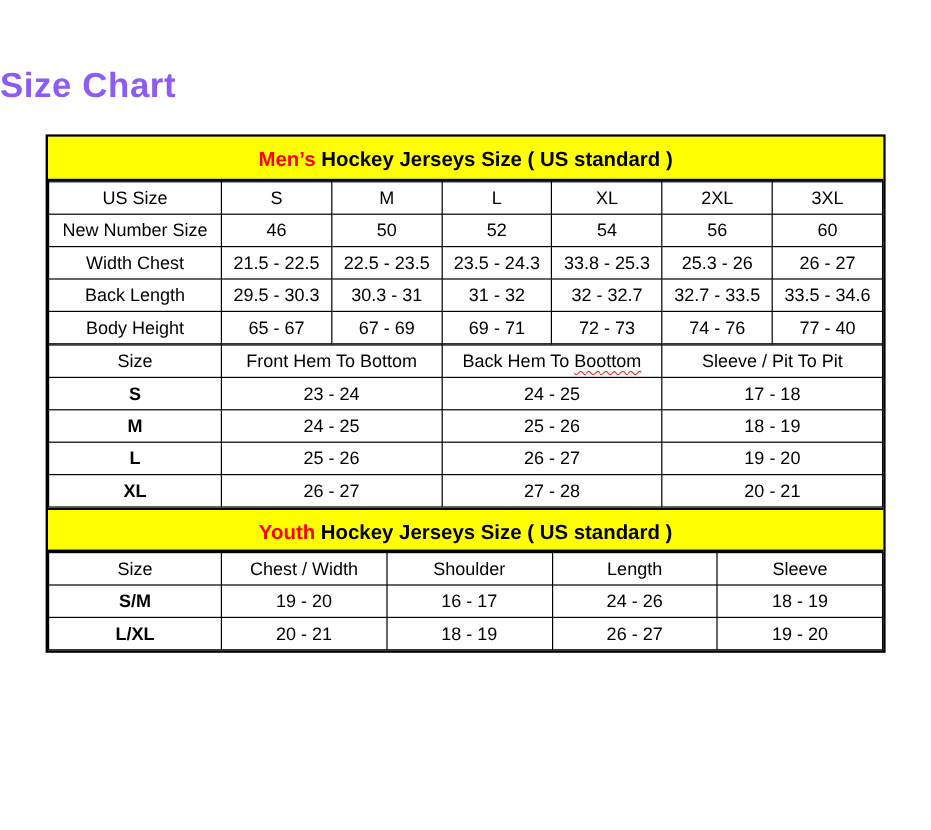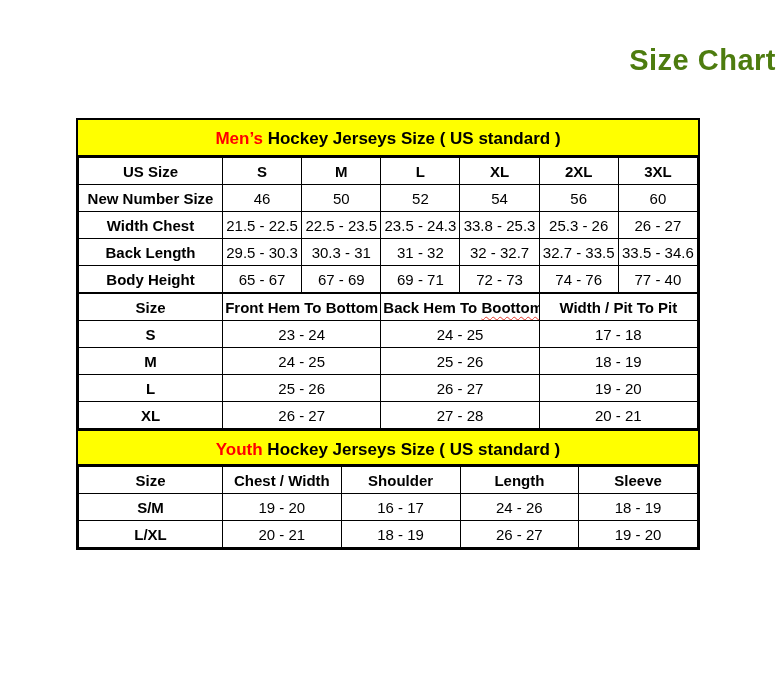--- a/index.html
+++ b/index.html
@@ -5,31 +5,31 @@
   * { box-sizing: border-box; }
   html, body {
     margin: 0; padding: 0;
     width: 776px; height: 692px;
     background: #ffffff;
     font-family: "Liberation Sans", sans-serif;
     color: #000000;
   }
   .page-title {
     margin: 0;
-    padding-top: 42px;
-    text-align: right;
+    padding-top: 54px;
+    text-align: left;
     font-size: 29px;
     line-height: 36px;
     font-weight: bold;
-    color: #4d7c0f;
+    color: #8b5cf6;
     letter-spacing: 0.5px;
   }
   .size-chart {
-    width: 624px;
-    margin: 40px auto 0 auto;
+    width: 700px;
+    margin: 22px auto 0 auto;
     border: 2px solid #000000;
   }
   .band {
     height: 37px;
     line-height: 37px;
     text-align: center;
     background: #FFFF00;
     border-top: 2px solid #000000;
     border-bottom: 2px solid #000000;
     font-weight: bold;
@@ -46,22 +46,22 @@
   th, td {
     border: 1px solid #000000;
     height: 27px;
     padding: 0 2px;
     text-align: center;
     vertical-align: middle;
     font-size: 15px;
     overflow: hidden;
     white-space: nowrap;
   }
-  th { font-weight: bold; }
-  td.row-label { font-weight: bold; }
+  th { font-weight: normal; }
+  td.row-label { font-weight: normal; }
   td.size-label { font-weight: bold; }
   .squiggle {
     text-decoration: underline;
     text-decoration-style: wavy;
     text-decoration-color: #E8392B;
     text-decoration-thickness: 1px;
     text-underline-offset: 3px;
   }
 </style>
 </head>
@@ -131,21 +131,21 @@
   <table>
     <colgroup>
         <col style="width:144px">
         <col span="3">
       </colgroup>
     <tbody>
       <tr>
         <th>Size</th>
         <th>Front Hem To Bottom</th>
         <th><span>Back Hem To </span><span class="squiggle">Boottom</span></th>
-        <th>Width / Pit To Pit</th>
+        <th>Sleeve / Pit To Pit</th>
       </tr>
       <tr>
         <td class="size-label">S</td>
         <td>23 - 24</td>
         <td>24 - 25</td>
         <td>17 - 18</td>
       </tr>
       <tr>
         <td class="size-label">M</td>
         <td>24 - 25</td>

